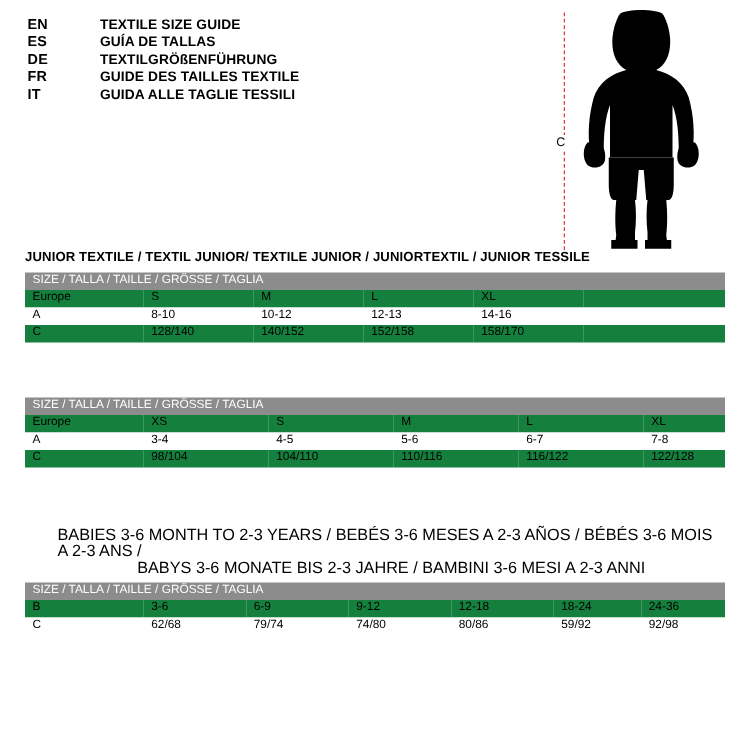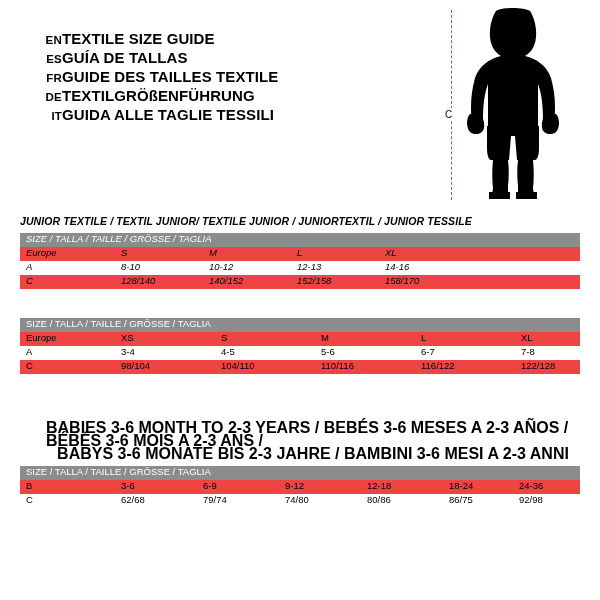--- a/index.html
+++ b/index.html
@@ -18,39 +18,39 @@
     position: relative;
     width: 600px;
     height: 600px;
     box-sizing: border-box;
   }
 
   
   .header {
     position: absolute;
     left: 22px;
-    top: 30px;
+    top: 14px;
     width: 420px;
-    text-align: right;
   }
   .lang-row {
     display: flex;
     align-items: baseline;
     margin-bottom: 2px;
   }
   .lang-code {
     width: 40px;
     font-size: 11.5px;
     font-weight: bold;
     letter-spacing: 0.2px;
   }
   .lang-title {
-    font-size: 15px;
+    font-size: 11px;
     font-weight: bold;
     letter-spacing: 0.1px;
+    margin-left: 18px;
   }
 
   
   .figure-wrap {
     position: absolute;
     right: 18px;
     top: 8px;
     width: 145px;
     height: 196px;
   }
@@ -94,38 +94,38 @@
     vertical-align: middle;
     white-space: nowrap;
   }
   tr.head-row td {
     background: #8c8c8c;
     color: #ffffff;
     font-size: 9.5px;
     font-weight: normal;
   }
   tr.shade td {
-    background: #ef4444;
+    background: #15803d;
   }
   tr.plain td {
     background: #ffffff;
   }
 
   .sec {
     position: absolute;
     left: 20px;
     width: 560px;
   }
   .sec .section-title {
     margin-bottom: 6px;
   }
 
   .multi-title {
-    font-size: 16px;
-    font-weight: bold;
+    font-size: 13px;
+    font-weight: normal;
     line-height: 13px;
     padding-left: 26px;
   }
 
   
   .footnotes {
     position: absolute;
     left: 20px;
     top: 531px;
     width: 560px;
@@ -144,26 +144,26 @@
   <div class="header">
     <div class="lang-row">
       <span class="lang-code">EN</span>
       <span class="lang-title">TEXTILE SIZE GUIDE</span>
     </div>
     <div class="lang-row">
       <span class="lang-code">ES</span>
       <span class="lang-title">GUÍA DE TALLAS</span>
     </div>
     <div class="lang-row">
+      <span class="lang-code">DE</span>
+      <span class="lang-title">TEXTILGRÖßENFÜHRUNG</span>
+    </div>
+    <div class="lang-row">
       <span class="lang-code">FR</span>
       <span class="lang-title">GUIDE DES TAILLES TEXTILE</span>
-    </div>
-    <div class="lang-row">
-      <span class="lang-code">DE</span>
-      <span class="lang-title">TEXTILGRÖßENFÜHRUNG</span>
     </div>
     <div class="lang-row">
       <span class="lang-code">IT</span>
       <span class="lang-title">GUIDA ALLE TAGLIE TESSILI</span>
     </div>
   </div>
 
   <div class="figure-wrap">
     <div class="dash-line"></div>
     <div class="c-label">C</div>
@@ -183,21 +183,21 @@
         <path d="M30 152 C29 162 29 172 30 180 L29 188 L45 188 L45 178 C46 170 46 160 45 152 Z"></path>
 
         <path d="M55 152 C54 160 54 170 55 178 L55 188 L71 188 L70 180 C71 172 71 162 70 152 Z"></path>
 
         <path d="M26 184 L47 184 L47 191 L26 191 Z"></path>
         <path d="M53 184 L74 184 L74 191 L53 191 Z"></path>
       </g>
     </svg>
   </div>
 
-  <div class="sec" style="top:215px;font-style:italic;">
+  <div class="sec" style="top:200px;">
     <div class="section-title">JUNIOR TEXTILE / TEXTIL JUNIOR/ TEXTILE JUNIOR / JUNIORTEXTIL / JUNIOR TESSILE</div>
     <table class="size-table">
       <colgroup>
         <col style="width:95px">
           <col style="width:88px">
           <col style="width:88px">
           <col style="width:88px">
           <col style="width:88px">
           <col style="width:113px">
       </colgroup>
@@ -300,21 +300,21 @@
           <td>12-18</td>
           <td>18-24</td>
           <td>24-36</td>
         </tr>
         <tr class="plain">
           <td>C</td>
           <td>62/68</td>
           <td>79/74</td>
           <td>74/80</td>
           <td>80/86</td>
-          <td>86/75</td>
+          <td>59/92</td>
           <td>92/98</td>
         </tr>
       </tbody>
     </table>
   </div>
 
 
 </div>
 
 </body></html>

